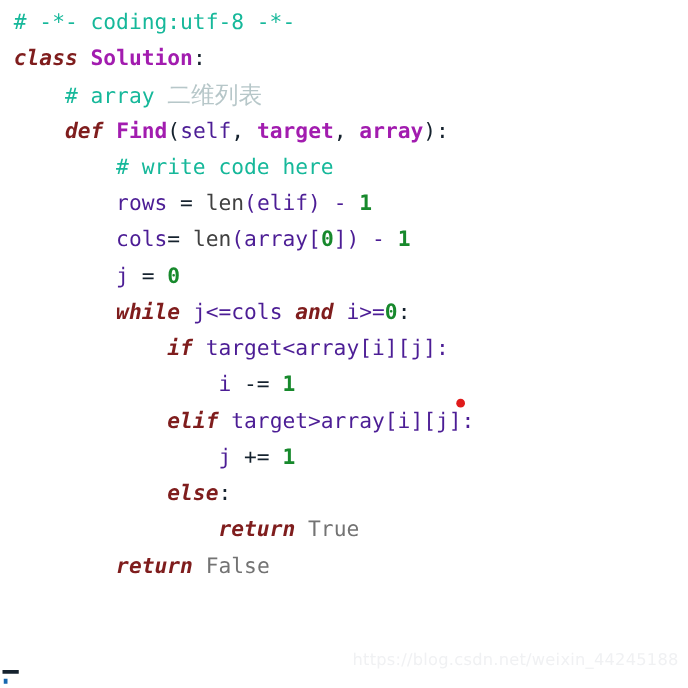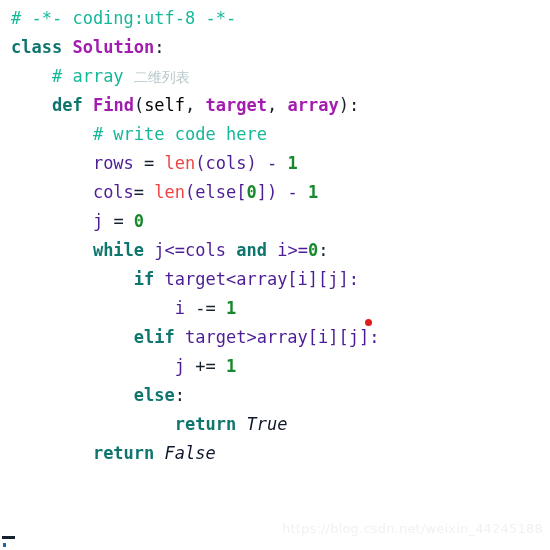--- a/index.html
+++ b/index.html
@@ -24,28 +24,28 @@
   }
   .code-line {
     height: 29px;
     line-height: 29px;
     font-size: 17px;
     white-space: pre;
     padding-left: 11px;
   }
   
   .tok-comment   { color: #16b89a; }
-  .tok-cjk       { color: #b7c7c9; font-family: "DejaVu Sans", "Liberation Sans", sans-serif; font-size: 14px; }
-  .tok-keyword   { color: #0f766e; font-weight: bold; }
+  .tok-cjk       { color: #b7c7c9; font-family: "DejaVu Sans", "Liberation Sans", sans-serif; font-size: 19px; }
+  .tok-keyword   { color: #7f1d1d; font-weight: bold; font-style: italic; }
   .tok-name      { color: #a21caf; font-weight: bold; }
   .tok-plain     { color: #4c1d95; }
-  .tok-builtin   { color: #ef4444; }
+  .tok-builtin   { color: #404040; }
   .tok-number    { color: #17892c; font-weight: bold; }
-  .tok-self      { color: #000000; }
-  .tok-const     { color: #0f172a; font-style: italic; }
+  .tok-self      { color: #4c1d95; }
+  .tok-const     { color: #737373; }
   .tok-op        { color: #15222e; }
   .tok-punct     { color: #15222e; }
 
   #red-dot {
     position: absolute;
     width: 7px;
     height: 7px;
     border-radius: 50%;
     background: #e01b1b;
     left: 365px;
@@ -82,22 +82,22 @@
 <body>
 
 <div id="screenshot">
 
   <div id="code-block">
       <div class="code-line"><span class="tok-comment"># -*- coding:utf-8 -*-</span></div>
       <div class="code-line"><span class="tok-keyword">class</span><span class="tok-plain"> </span><span class="tok-name">Solution</span><span class="tok-punct">:</span></div>
       <div class="code-line"><span class="tok-plain">    </span><span class="tok-comment"># array </span><span class="tok-cjk">二维列表</span></div>
       <div class="code-line"><span class="tok-plain">    </span><span class="tok-keyword">def</span><span class="tok-plain"> </span><span class="tok-name">Find</span><span class="tok-punct">(</span><span class="tok-self">self</span><span class="tok-punct">, </span><span class="tok-name">target</span><span class="tok-punct">, </span><span class="tok-name">array</span><span class="tok-punct">):</span></div>
       <div class="code-line"><span class="tok-plain">        </span><span class="tok-comment"># write code here</span></div>
-      <div class="code-line"><span class="tok-plain">        </span><span class="tok-plain">rows</span><span class="tok-op"> = </span><span class="tok-builtin">len</span><span class="tok-plain">(cols) - </span><span class="tok-number">1</span></div>
-      <div class="code-line"><span class="tok-plain">        </span><span class="tok-plain">cols</span><span class="tok-op">= </span><span class="tok-builtin">len</span><span class="tok-plain">(else[</span><span class="tok-number">0</span><span class="tok-plain">]) - </span><span class="tok-number">1</span></div>
+      <div class="code-line"><span class="tok-plain">        </span><span class="tok-plain">rows</span><span class="tok-op"> = </span><span class="tok-builtin">len</span><span class="tok-plain">(elif) - </span><span class="tok-number">1</span></div>
+      <div class="code-line"><span class="tok-plain">        </span><span class="tok-plain">cols</span><span class="tok-op">= </span><span class="tok-builtin">len</span><span class="tok-plain">(array[</span><span class="tok-number">0</span><span class="tok-plain">]) - </span><span class="tok-number">1</span></div>
       <div class="code-line"><span class="tok-plain">        </span><span class="tok-plain">j</span><span class="tok-op"> = </span><span class="tok-number">0</span></div>
       <div class="code-line"><span class="tok-plain">        </span><span class="tok-keyword">while</span><span class="tok-plain"> j&lt;=cols </span><span class="tok-keyword">and</span><span class="tok-plain"> i&gt;=</span><span class="tok-number">0</span><span class="tok-punct">:</span></div>
       <div class="code-line"><span class="tok-plain">            </span><span class="tok-keyword">if</span><span class="tok-plain"> target&lt;array[i][j]:</span></div>
       <div class="code-line"><span class="tok-plain">                </span><span class="tok-plain">i</span><span class="tok-op"> -= </span><span class="tok-number">1</span></div>
       <div class="code-line"><span class="tok-plain">            </span><span class="tok-keyword">elif</span><span class="tok-plain"> target&gt;array[i][j]:</span></div>
       <div class="code-line"><span class="tok-plain">                </span><span class="tok-plain">j</span><span class="tok-op"> += </span><span class="tok-number">1</span></div>
       <div class="code-line"><span class="tok-plain">            </span><span class="tok-keyword">else</span><span class="tok-punct">:</span></div>
       <div class="code-line"><span class="tok-plain">                </span><span class="tok-keyword">return</span><span class="tok-plain"> </span><span class="tok-const">True</span></div>
       <div class="code-line"><span class="tok-plain">        </span><span class="tok-keyword">return</span><span class="tok-plain"> </span><span class="tok-const">False</span></div>
     </div>

